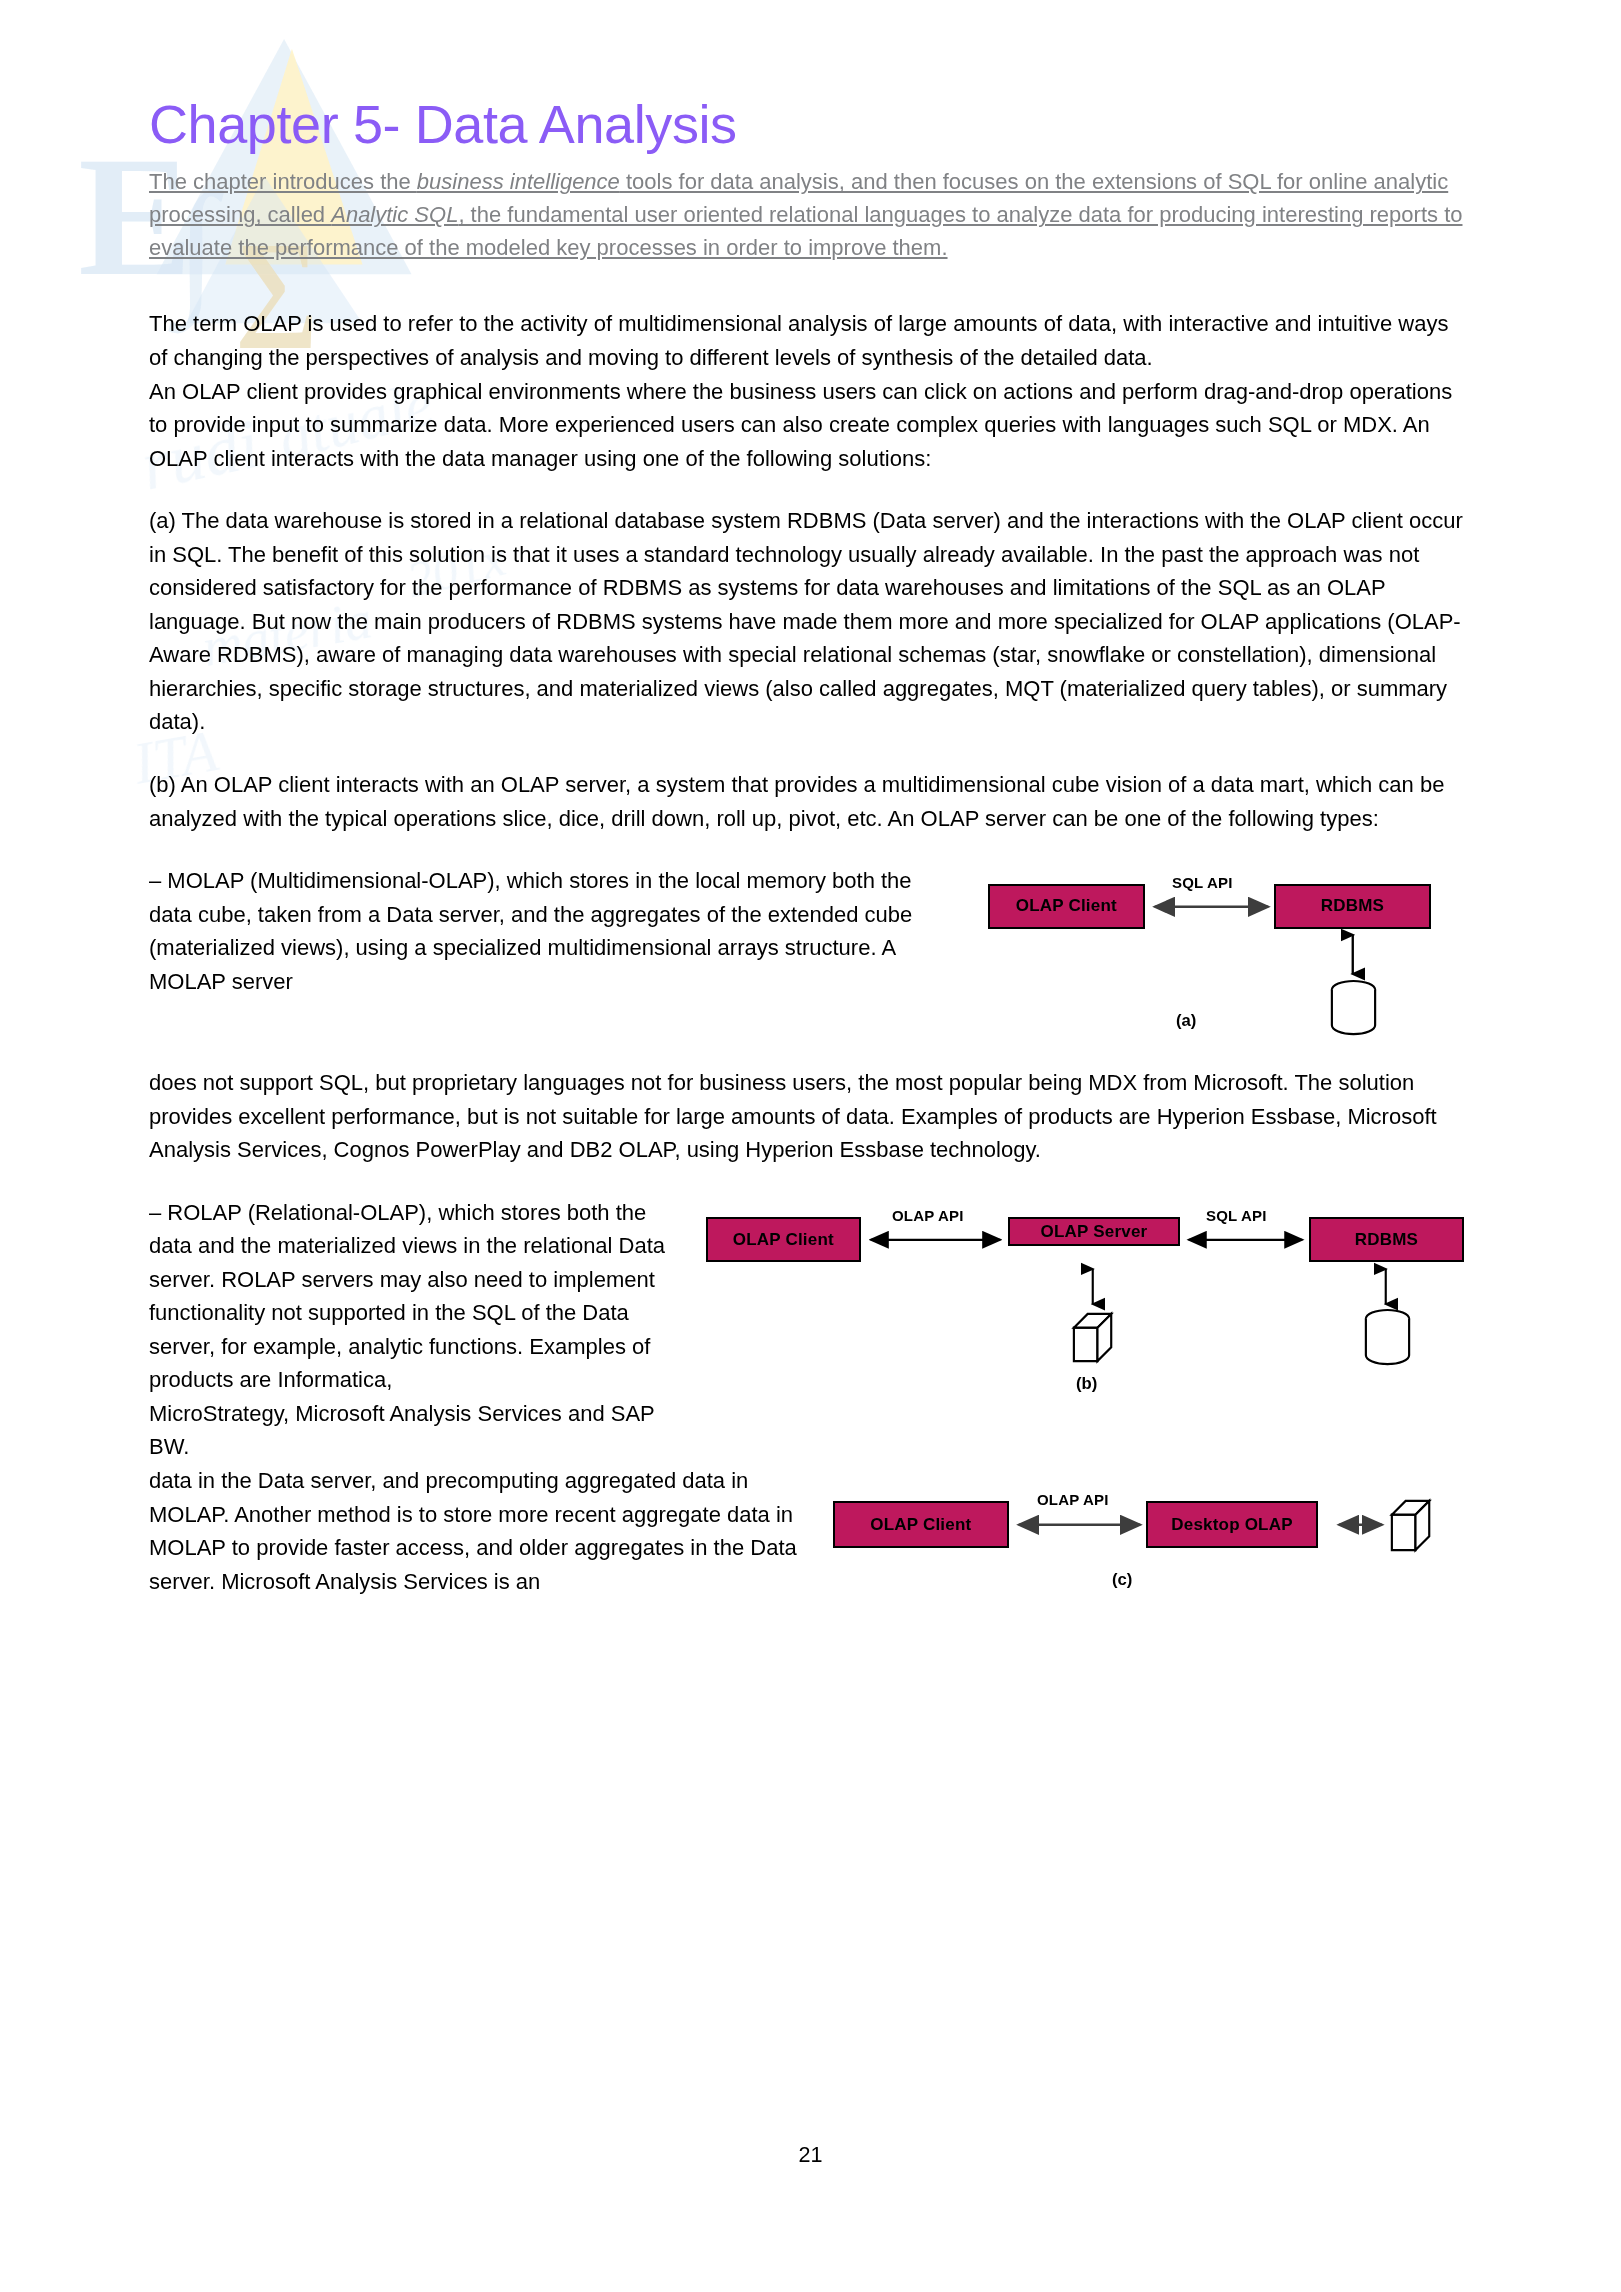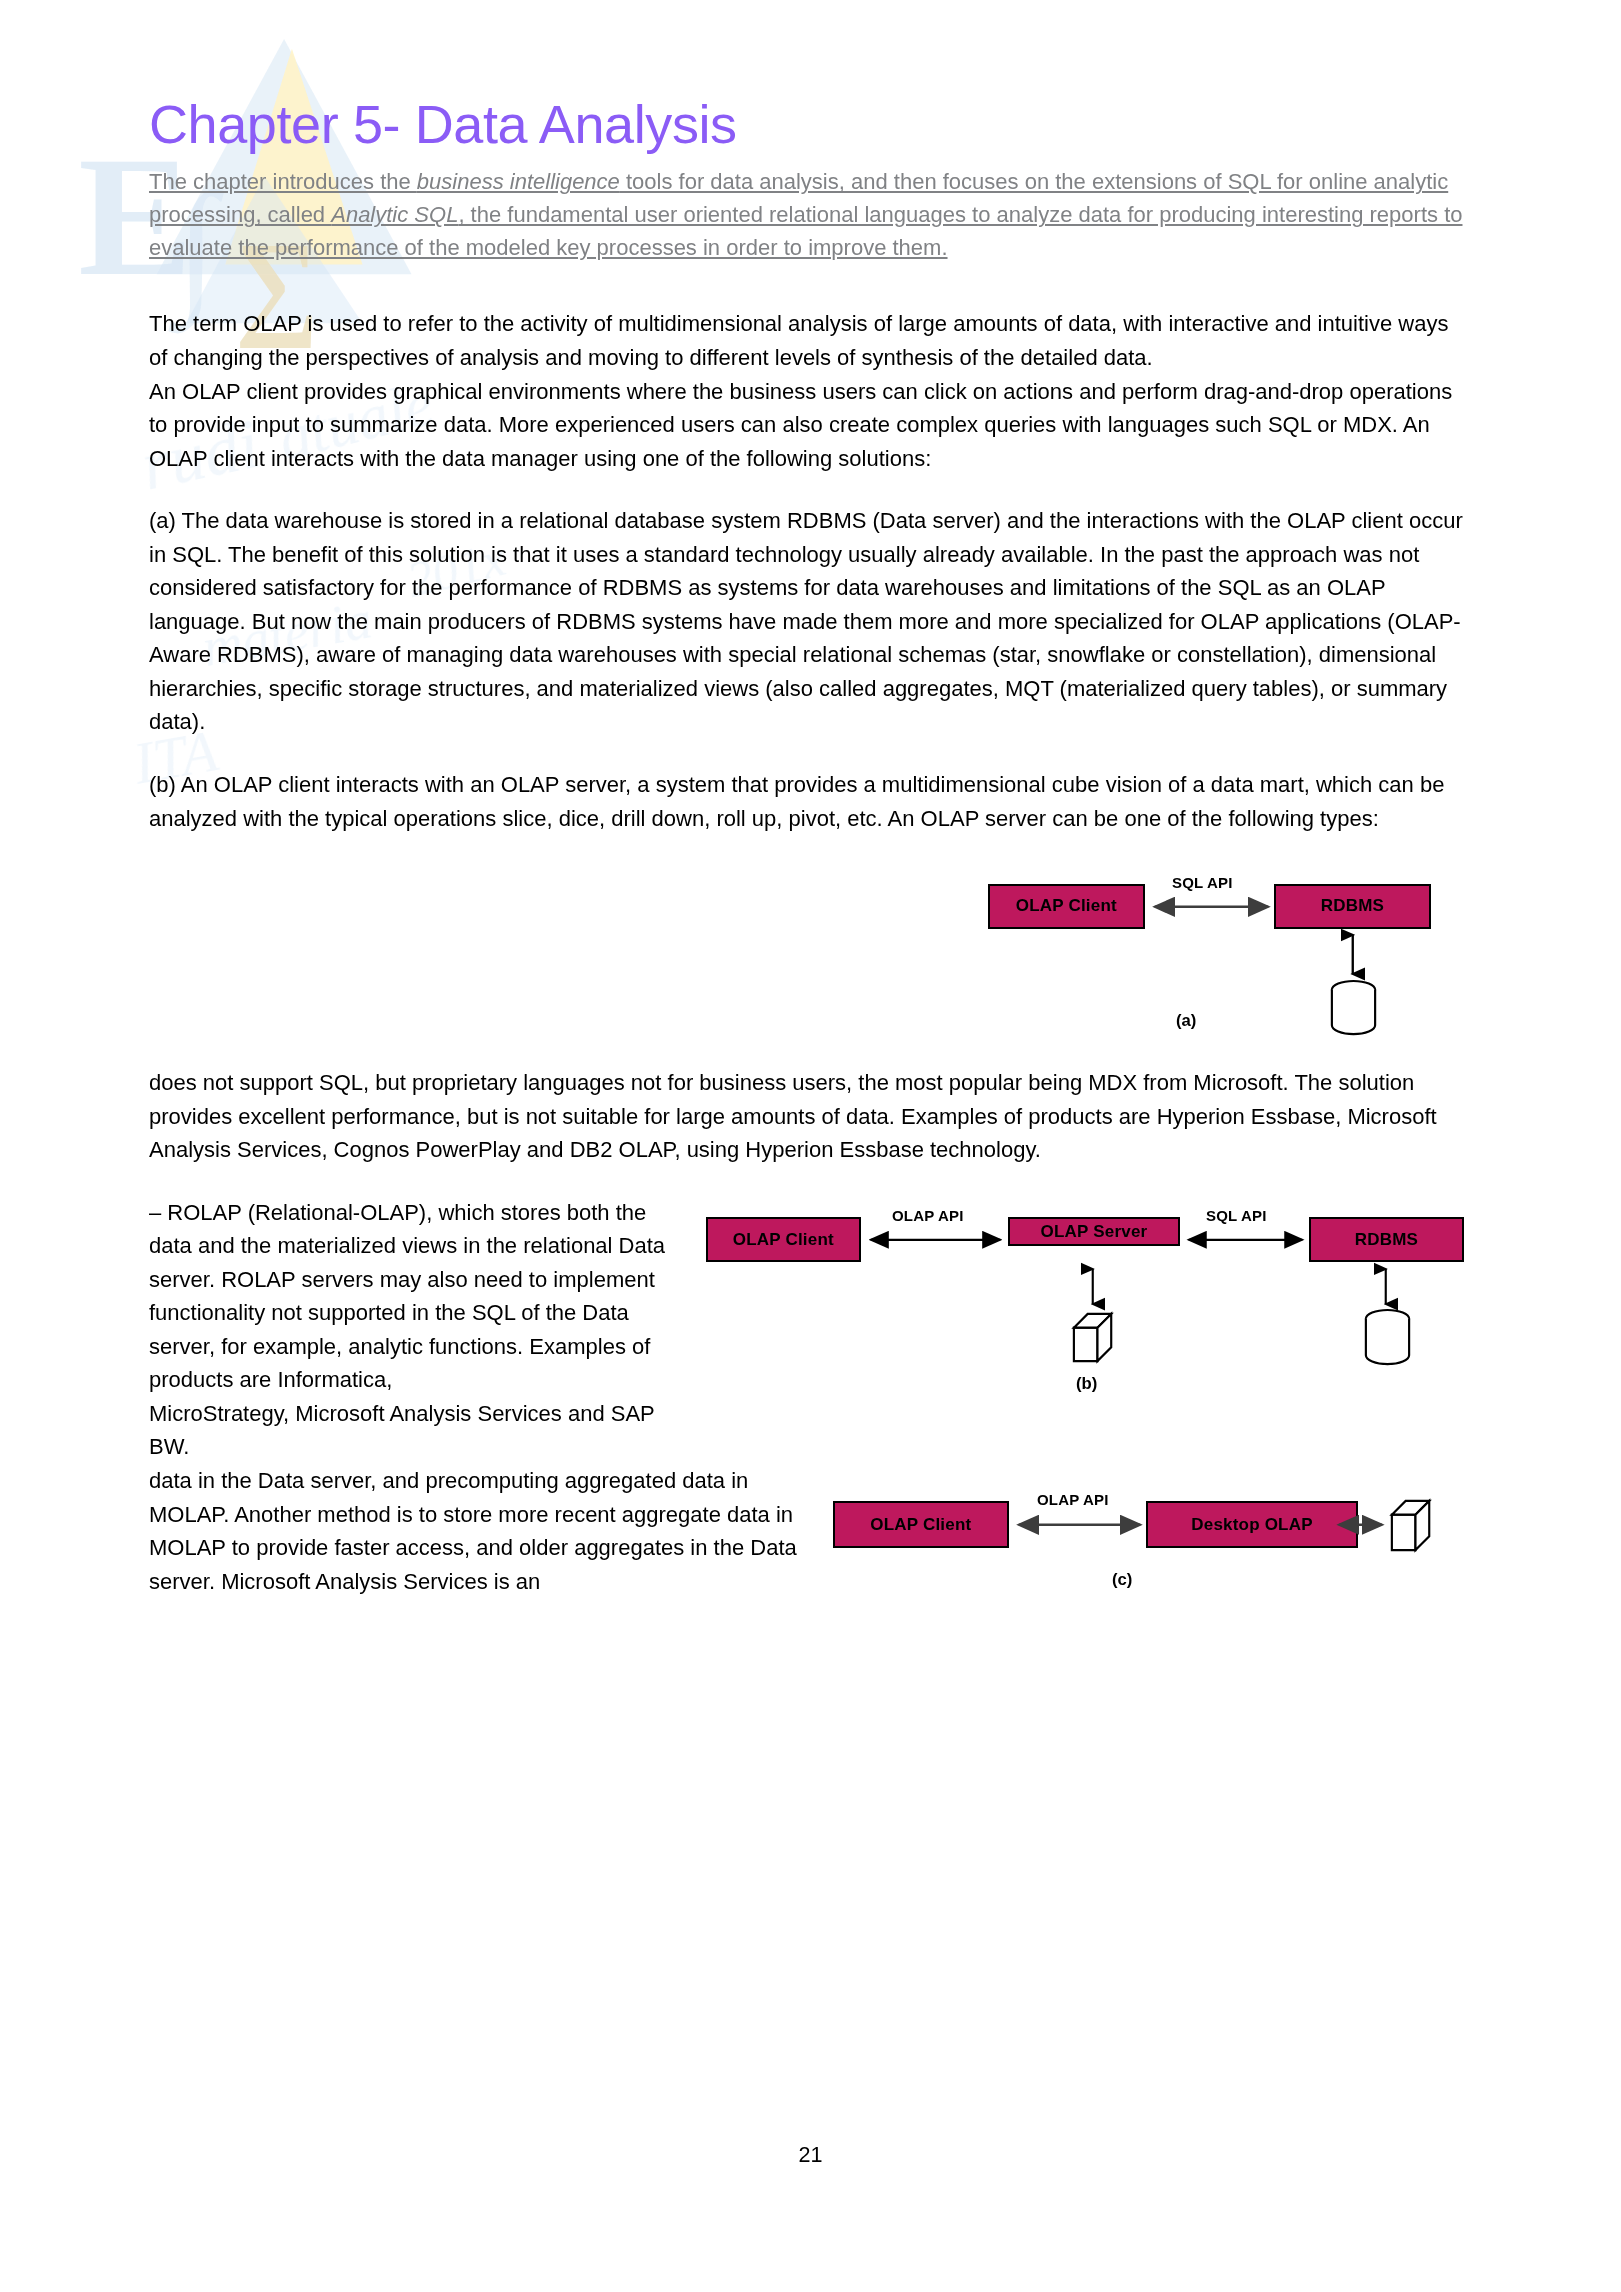--- a/index.html
+++ b/index.html
@@ -195,20 +195,21 @@
         </svg>
 
         <svg class="darr" style="left:345px; top:114px;" width="57" height="61" viewBox="0 0 58 62">
           <ellipse cx="29" cy="12" rx="22" ry="9" fill="#fff" stroke="#000" stroke-width="2.2"></ellipse>
           <path d="M7 12 L7 48 A22 9 0 0 0 51 48 L51 12" fill="#fff" stroke="#000" stroke-width="2.2"></path>
         </svg>
 
         <div class="dcap" style="left:196px; top:147px;">(a)</div>
       </div>
 
+      <p class="narrow-text"> – MOLAP (Multidimensional-OLAP), which stores in the local memory both the data cube, taken from a Data server, and the aggregates of the extended cube (materialized views), using a specialized multidimensional arrays structure. A MOLAP server</p>
     </div>
 
     <p class="body" style="margin-top:0;">does not support SQL, but proprietary languages not for business users, the most popular being MDX from Microsoft. The solution provides excellent performance, but is not suitable for large amounts of data. Examples of products are Hyperion Essbase, Microsoft Analysis Services, Cognos PowerPlay and DB2 OLAP, using Hyperion Essbase technology.</p>
 
     <div class="wrap-row clearfix" style="margin-top:23.5px;">
 
       <div class="fig-right diagram" style="width:774px;height:221px;">
 
         <div class="dbox" style="left:9.8px; top:21.6px; width:155px; height:45px;">OLAP Client</div>
         <div class="dbox" style="left:312px; top:21.6px; width:172px; height:29px;">OLAP Server</div>
@@ -279,21 +280,21 @@
 
       <p class="narrow-text"> – ROLAP (Relational-OLAP), which stores both the data and the materialized views in the relational Data server. ROLAP servers may also need to implement functionality not supported in the SQL of the Data server, for example, analytic functions. Examples of products are Informatica,</p>
       <p class="narrow-text">MicroStrategy, Microsoft Analysis Services and SAP BW.</p>
     </div>
 
 
     <div class="wrap-row clearfix">
 
       <div class="fig-right diagram" style="width:647px;height:147px; margin-top:19.6px;">
         <div class="dbox" style="left:9.8px; top:17.6px; width:176px; height:47px;">OLAP Client</div>
-        <div class="dbox" style="left:323px; top:17.6px; width:212px; height:47px;">Desktop OLAP</div>
+        <div class="dbox" style="left:323px; top:17.6px; width:172px; height:47px;">Desktop OLAP</div>
         <div class="dlabel" style="left:214px; top:7.8px;">OLAP API</div>
         <svg class="darr" style="left:184px; top:30px;" width="145" height="21.6" viewBox="0 0 148 22">
           <defs>
             <marker id="cArrR" markerWidth="9" markerHeight="9" refX="8" refY="4" orient="auto">
                 <path d="M0,0 L9,4 L0,8 z" fill="#3d3d3d"></path>
               </marker>
             <marker id="cArrL" markerWidth="9" markerHeight="9" refX="1" refY="4" orient="auto">
                 <path d="M9,0 L0,4 L9,8 z" fill="#3d3d3d"></path>
               </marker>
           </defs>

